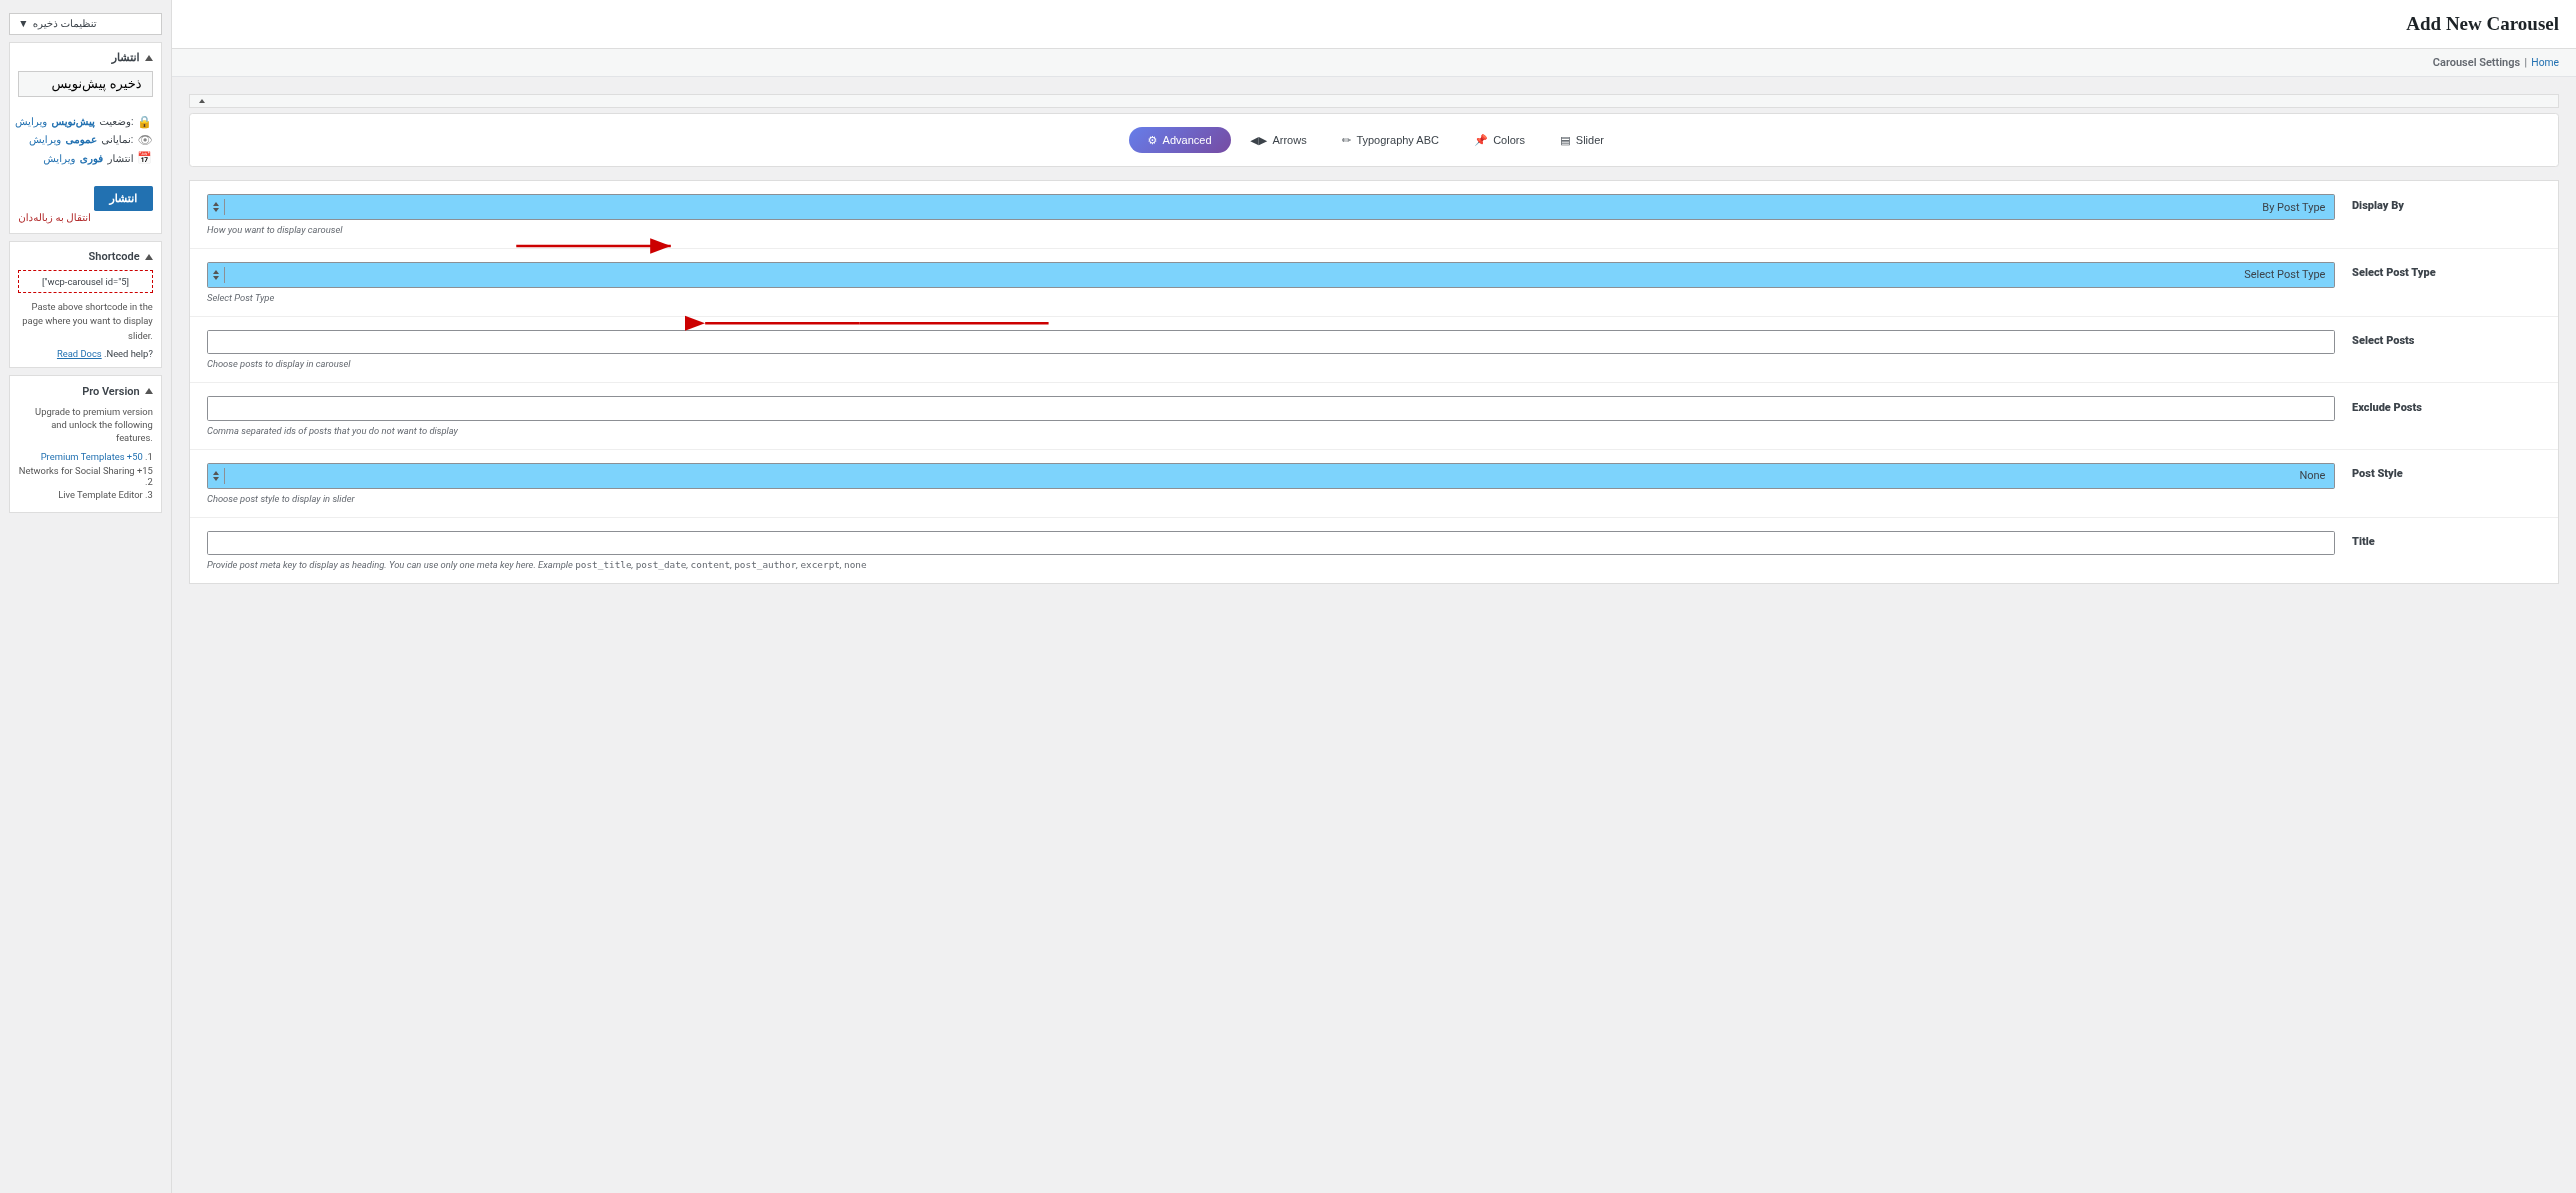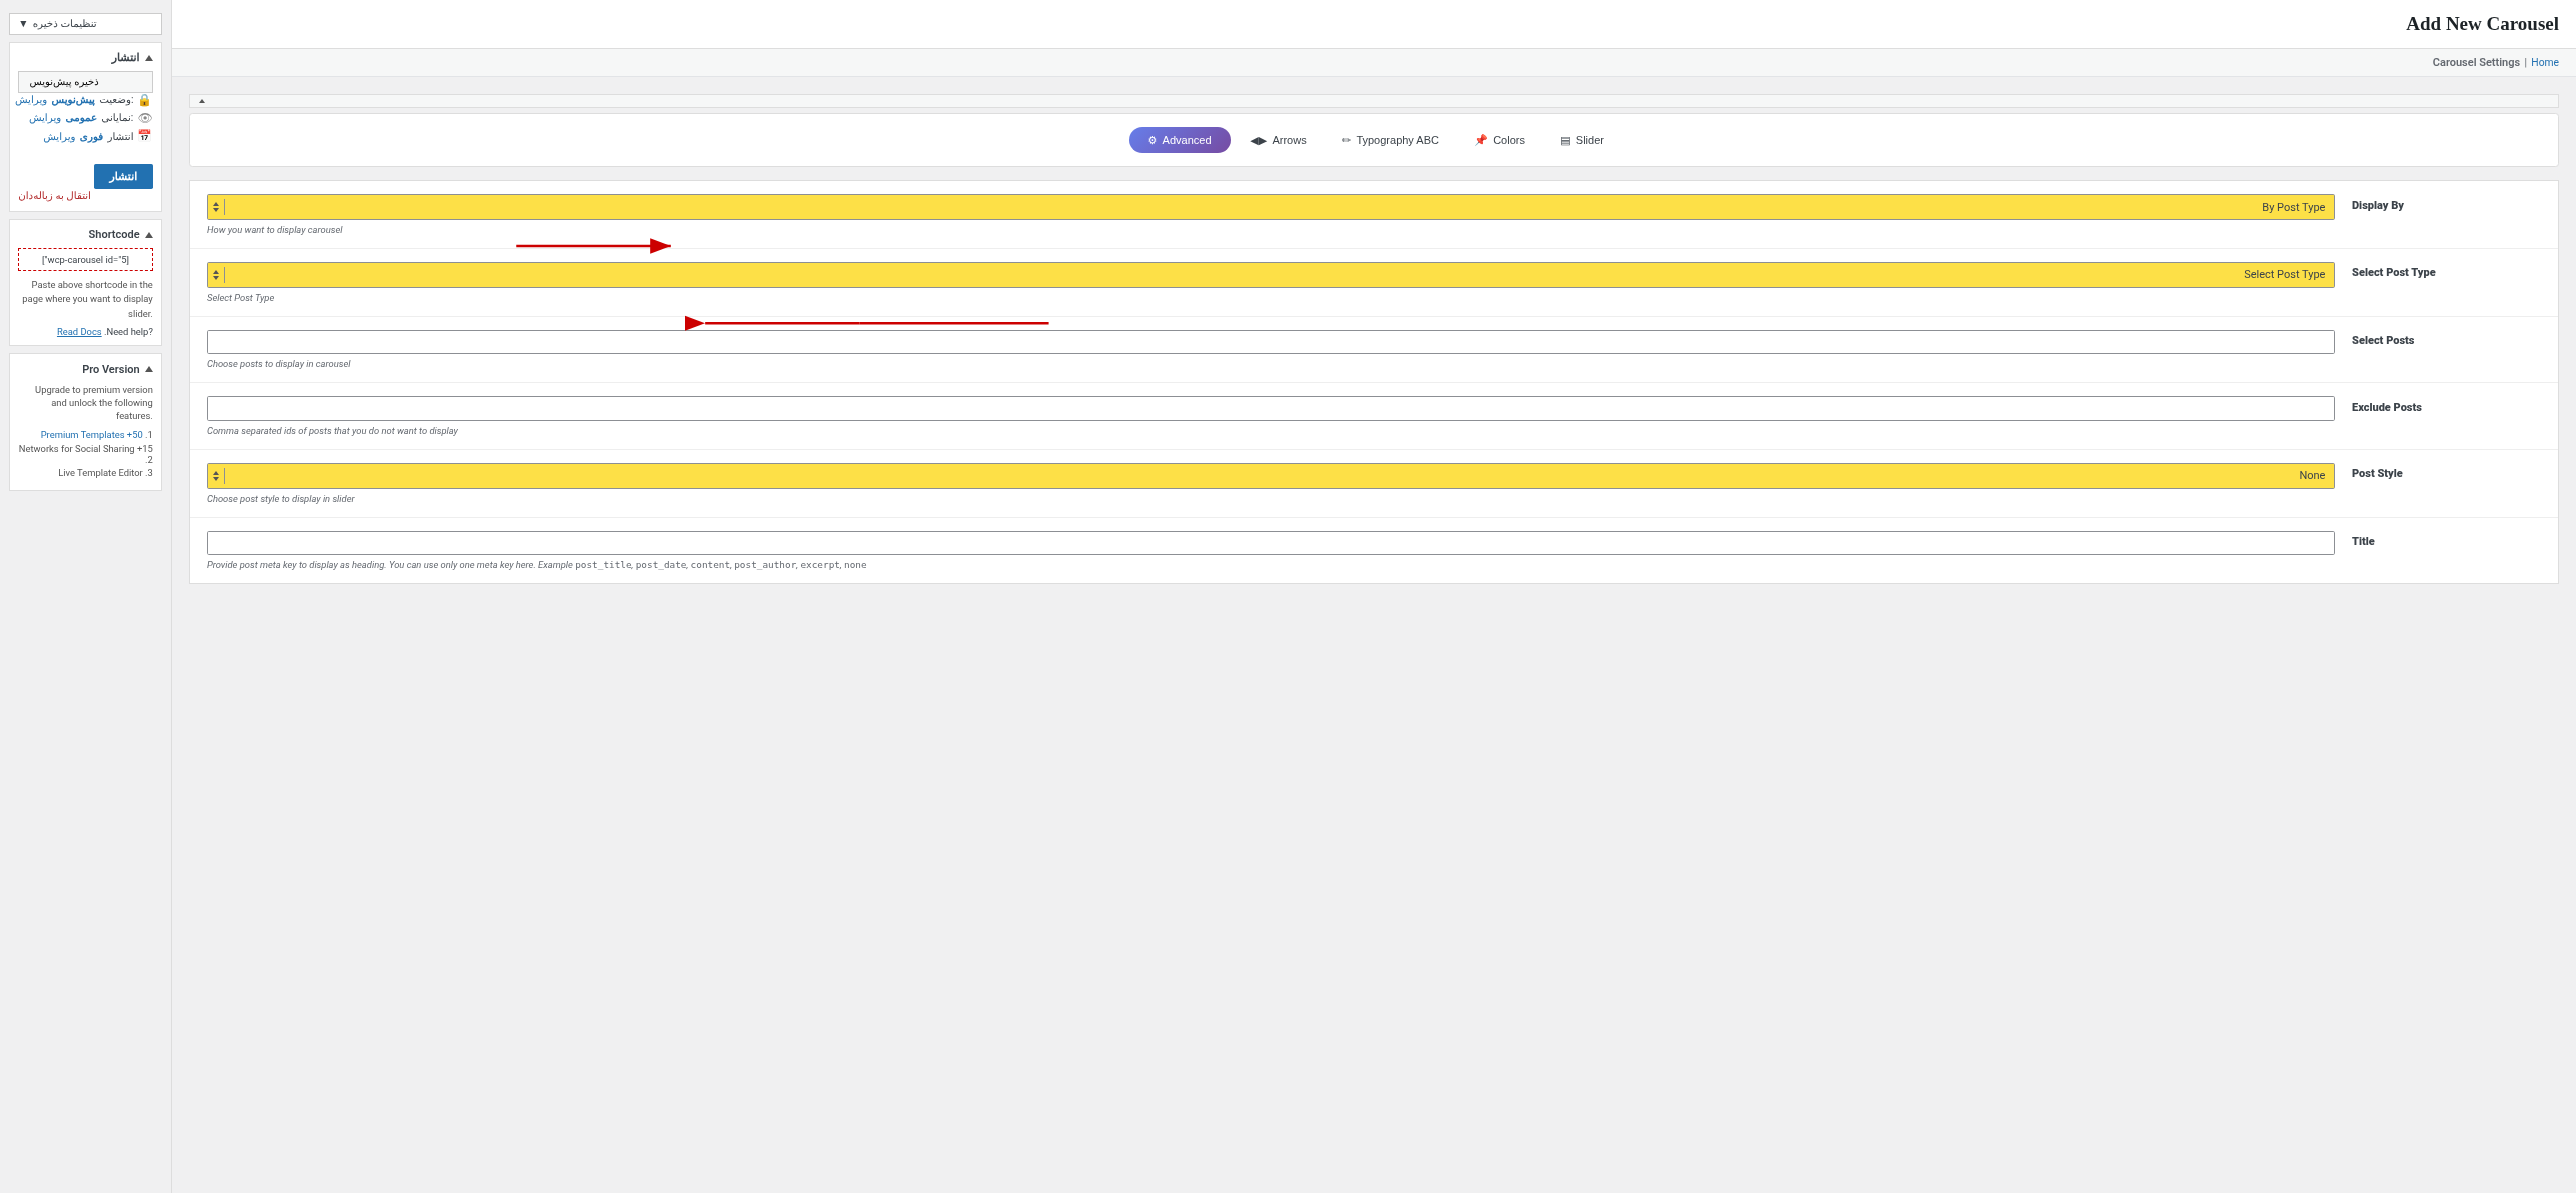--- a/index.html
+++ b/index.html
@@ -52,26 +52,26 @@
       width: 0; height: 0;
       border-left: 4.3px solid transparent;
       border-right: 4.3px solid transparent;
       border-bottom: 6.9px solid #555;
       display: inline-block;
     }
     .sidebar-btn {
       background: #f6f7f7;
       border: 0.9px solid #ccc;
       padding: 4.3px 10.3px;
-      font-size: 10px;
+      font-size: 13px;
       cursor: pointer;
       display: block;
       width: 100%;
-      text-align: left;
-      margin-bottom: 0;
+      text-align: right;
+      margin-bottom: 18px;
     }
     .sidebar-row {
       display: flex;
       align-items: center;
       gap: 4.3px;
       margin-bottom: 4.3px;
       justify-content: flex-end;
       font-size: 10.3px;
     }
     .sidebar-row a {
@@ -251,21 +251,21 @@
       font-family: monospace;
       font-size: 9.4px;
     }
 
     
     .select-wrapper {
       position: relative;
       display: flex;
       align-items: center;
       border: 0.9px solid #8c8f94;
-      background: #fde047;
+      background: #7dd3fc;
       border-radius: 1.7px;
     }
     .select-arrows {
       display: flex;
       flex-direction: column;
       padding: 3.4px 5.2px;
       border-right: 0.9px solid #8c8f94;
       gap: 1.7px;
     }
     .arr-up, .arr-down {

